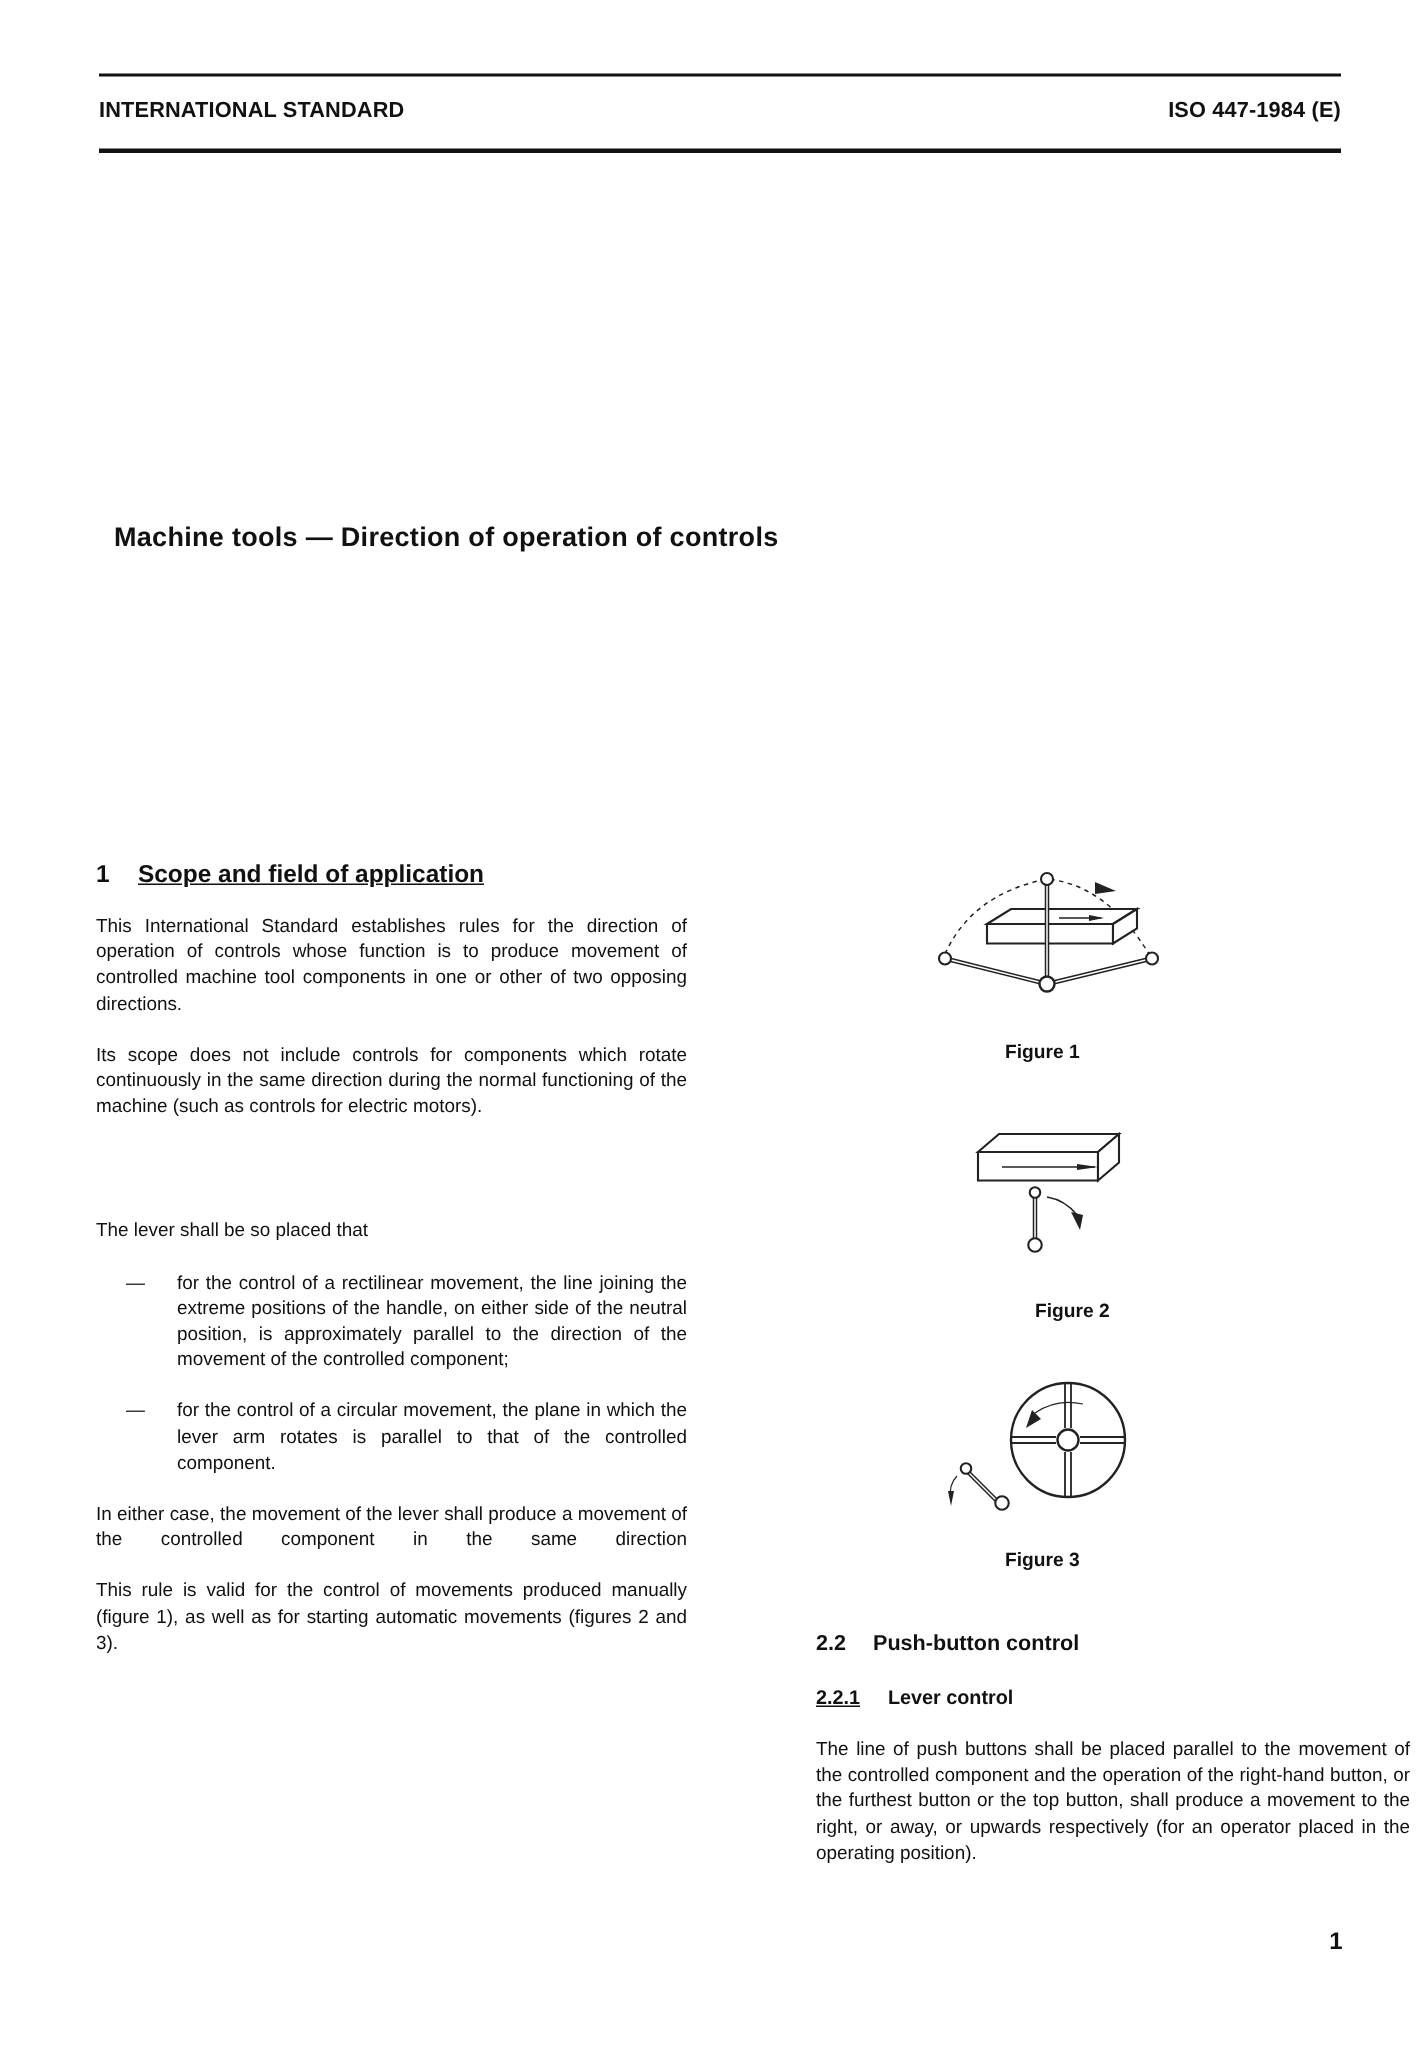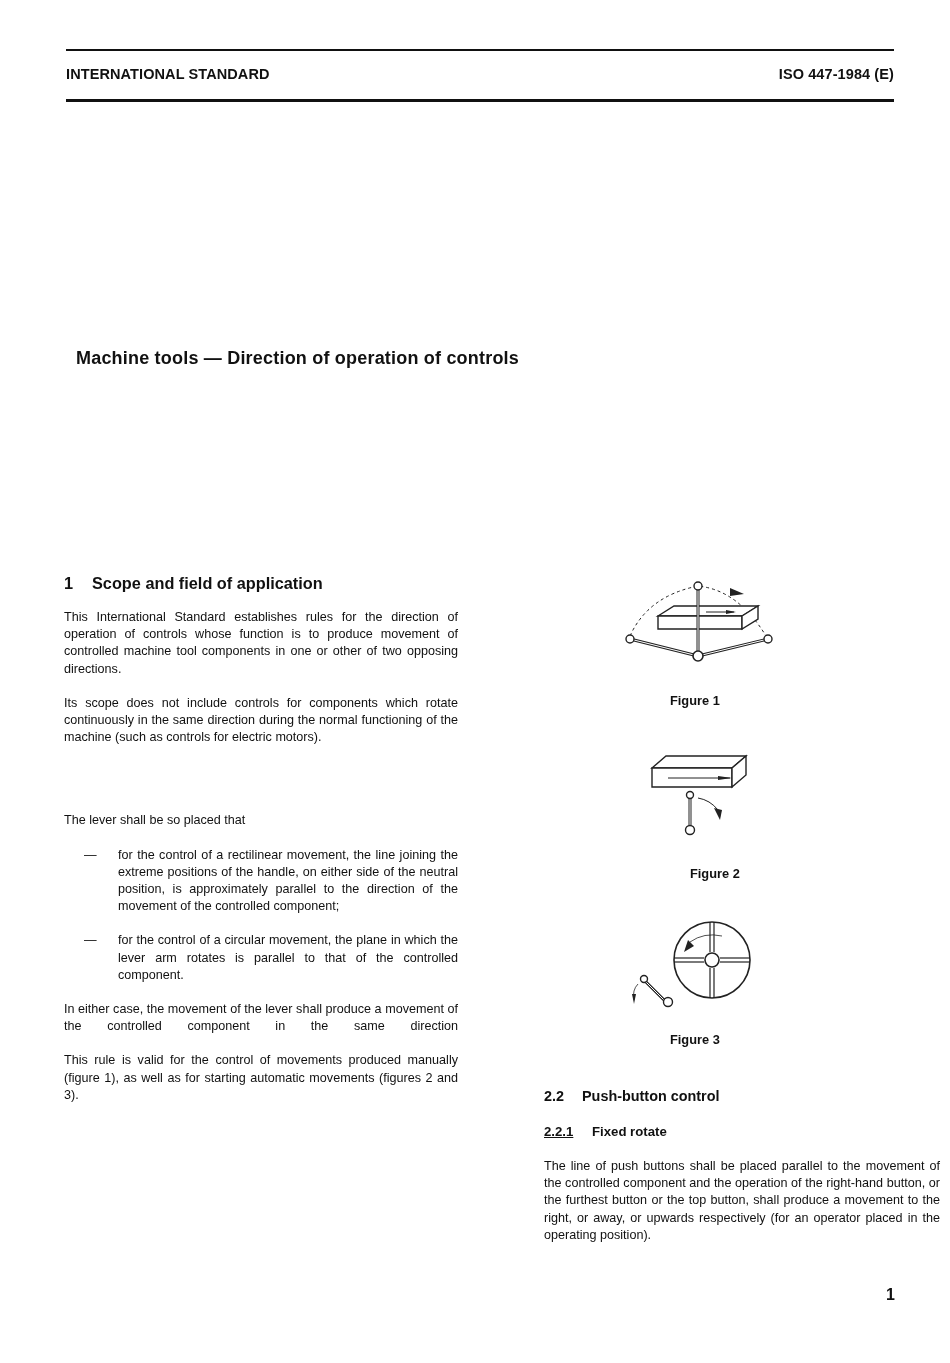--- a/index.html
+++ b/index.html
@@ -8,21 +8,21 @@
   .rule { position: absolute; left: 66px; width: 828px; background: #111; }
   .rule.top { top: 49px; height: 2px; }
   .rule.bottom { top: 99px; height: 3px; }
   .hdr { position: absolute; top: 66px; font-size: 14.5px; font-weight: bold; letter-spacing: 0.1px; }
   .hdr.left { left: 66px; }
   .hdr.right { right: 56px; }
   .title { position: absolute; left: 76px; top: 348px; font-size: 18px; font-weight: bold; letter-spacing: 0.2px; }
   .col { position: absolute; font-size: 12.6px; line-height: 17.2px; }
   .col.left { left: 64px; width: 394px; top: 572px; }
   .col.right { left: 499px; width: 396px; top: 1086px; margin-left: 45px; }
-  h2 { font-size: 16.3px; font-weight: bold; margin: 0; line-height: 22px; }
+  h2 { font-size: 16.3px; font-weight: bold; margin: 0; line-height: 22px; text-decoration: underline; }
   h3 { font-size: 14.4px; font-weight: bold; margin: 0; line-height: 20px; }
   h4 { font-size: 13.2px; font-weight: bold; margin: 0; line-height: 18px; }
   .num { display: inline-block; }
   .h2num { width: 28px; }
   .h3num { width: 38px; }
   .h4num { width: 48px; text-decoration: underline; }
   p { margin: 0; text-align: justify; }
   .just-last p, p.jl { text-align-last: justify; }
   .li { display: flex; margin-left: 20px; }
   .dash { width: 34px; flex: none; padding-left: 0; }
@@ -130,19 +130,19 @@
   <polygon points="6,76 10,76 8,86" fill="#222"></polygon>
 </svg>
 <div class="figcap" style="left:670px; top:1032px;">Figure 3</div>
 
 <div class="col right">
   <h3>
     <span class="num h3num">2.2</span><span>Push-button control</span>
   </h3>
   <div style="height:17px"></div>
   <h4>
-    <span class="num h4num">2.2.1</span><span>Fixed rotate</span>
+    <span class="num h4num">2.2.1</span><span>Lever control</span>
   </h4>
   <div style="height:17px"></div>
   <p>The line of push buttons shall be placed parallel to the movement of the controlled component and the operation of the right-hand button, or the furthest button or the top button, shall produce a movement to the right, or away, or upwards respectively (for an operator placed in the operating position).</p>
 </div>
 
 <div class="pageno">1</div>
 
 </body></html>

